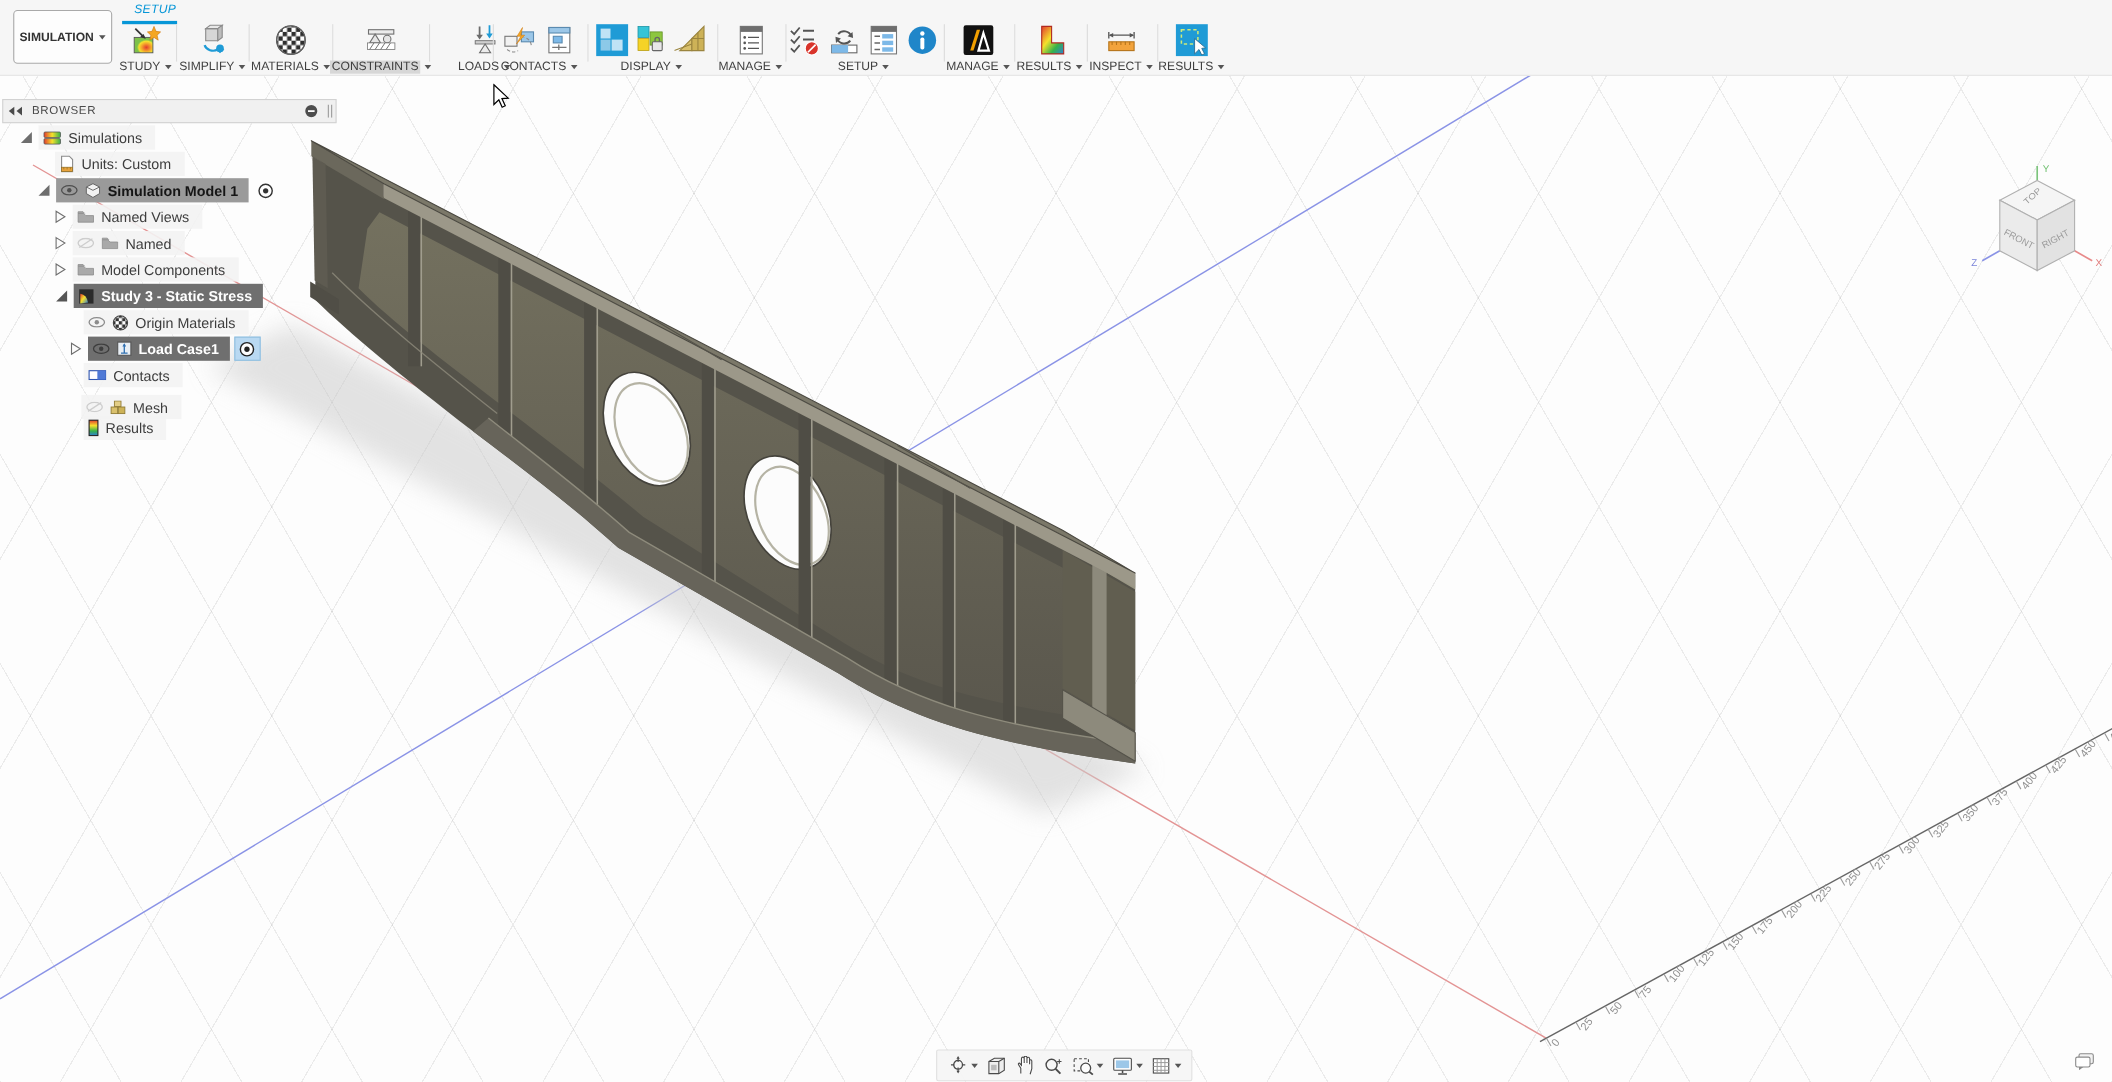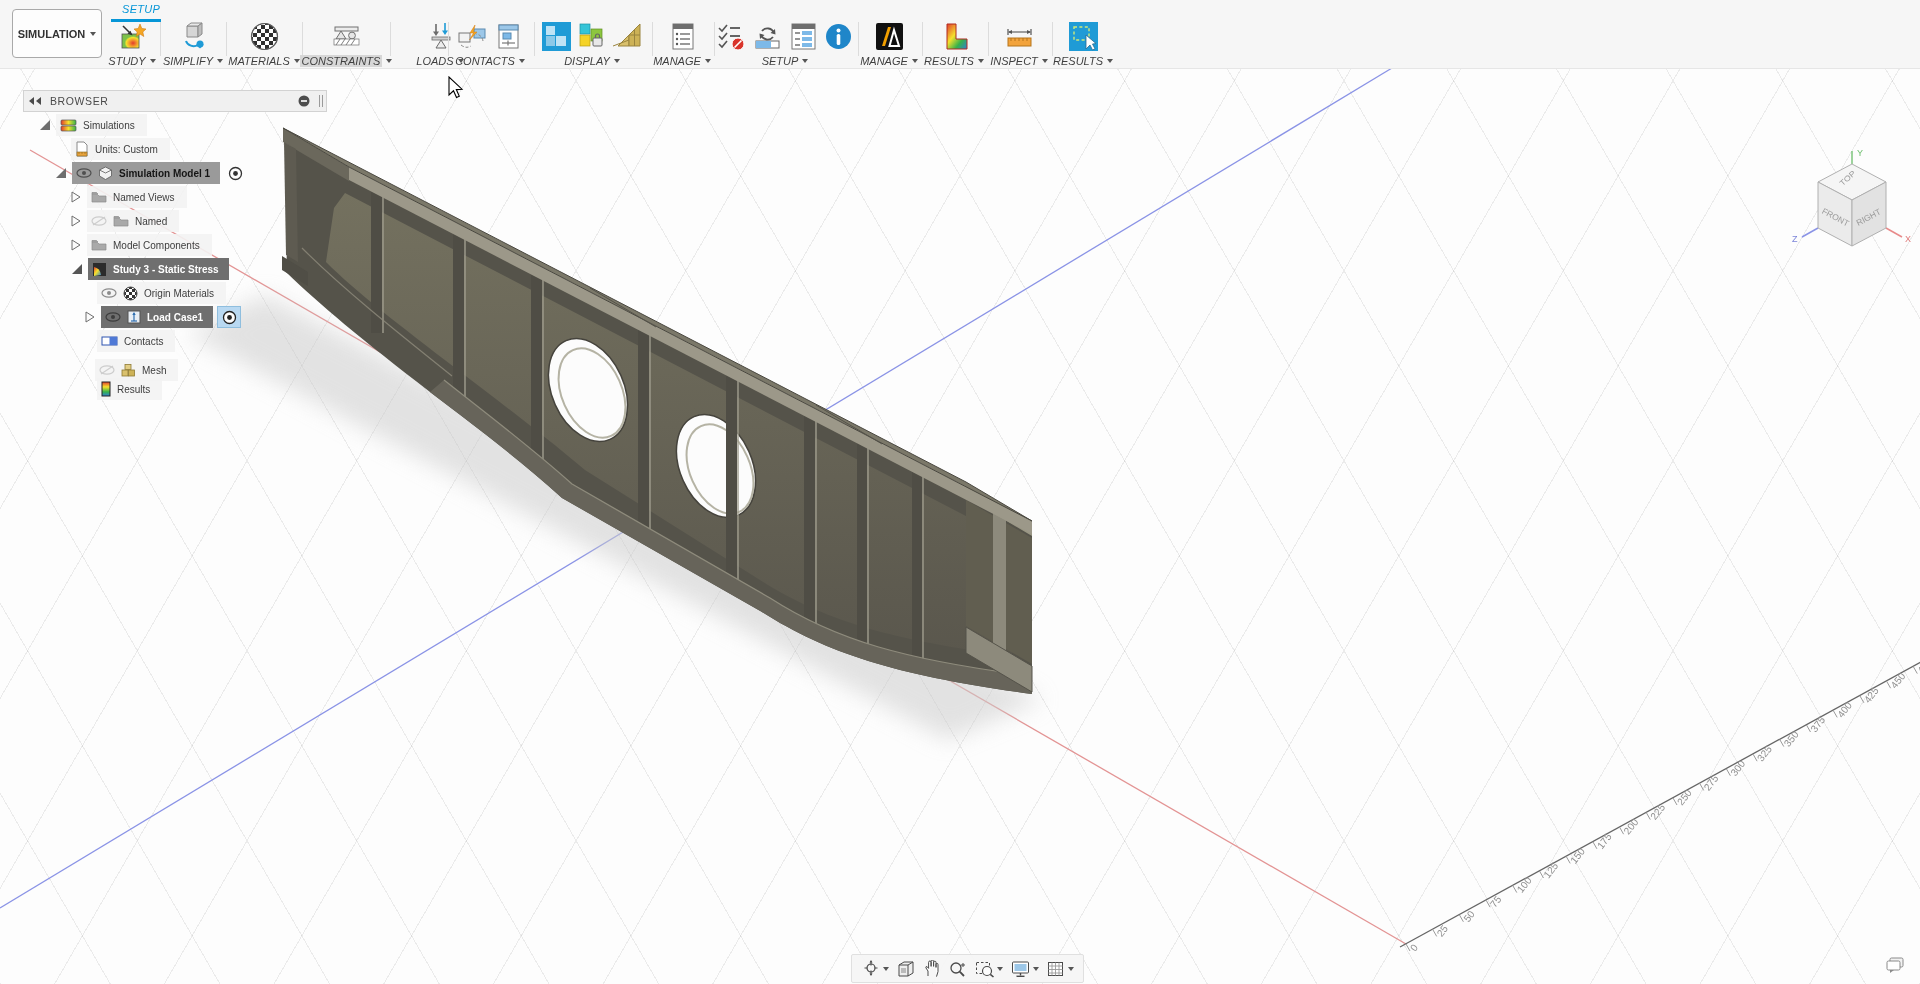--- a/index.html
+++ b/index.html
@@ -22,30 +22,30 @@
   #workspace-btn{position:absolute;left:12px;top:9px;width:88px;height:47px;background:#fdfdfd;
     border:1px solid #a9a9a9;border-radius:4px;display:flex;align-items:center;justify-content:center;
     gap:5px;font-size:11px;font-weight:bold;color:#333;cursor:default;}
   .dd{width:0;height:0;border-left:3.5px solid transparent;border-right:3.5px solid transparent;
     border-top:4px solid #555;display:inline-block;}
   #tab-setup{position:absolute;left:122px;top:3px;font-size:11px;color:#0696d7;letter-spacing:.3px;font-style:italic;}
   #tab-underline{position:absolute;left:111px;top:19px;width:50px;height:3px;background:#0696d7;}
   .tgroup{position:absolute;top:20px;height:48px;text-align:center;}
   .ticons{display:flex;justify-content:center;align-items:center;gap:5px;height:33px;}
   .tlabel{margin-top:2px;font-size:11px;color:#3f3f3f;display:flex;justify-content:center;
-    align-items:center;gap:4px;white-space:nowrap;font-style:italic;}
+    align-items:center;gap:4px;white-space:nowrap;}
   .tlabel.hl span.lab{background:#d7d7d7;padding:0 2px;}
   .tsep{position:absolute;top:22px;width:1px;height:34px;background:#dcdcdc;}
   .ti{display:block;}
 
   
   #browser{position:absolute;left:2px;top:90px;width:304px;z-index:20;}
   #browser-header{height:20px;background:#f0f0f0;border:1px solid #d2d2d2;display:flex;
     align-items:center;font-size:10.5px;color:#4a4a4a;letter-spacing:.6px;position:relative;}
-  .brow{position:absolute;height:22px;display:flex;align-items:center;font-size:10px;color:#3d3d3d;white-space:nowrap;}
+  .brow{position:absolute;height:22px;display:flex;align-items:center;font-size:13px;color:#3d3d3d;white-space:nowrap;}
   .rowbg{background:rgba(243,243,243,.9);display:flex;align-items:center;height:22px;
     padding:0 12px 0 4px;gap:6px;}
   .sel-med{background:#9a9a9a;color:#151515;font-weight:bold;padding:0 10px 0 4px;height:22px;
     display:flex;align-items:center;gap:6px;}
   .sel-dark{background:#6f6f6f;color:#fff;font-weight:bold;padding:0 10px 0 4px;height:22px;
     display:flex;align-items:center;gap:6px;}
   .tri{margin-right:5px;flex:0 0 auto;}
   .radio-box{margin-left:4px;width:22px;height:20px;display:flex;align-items:center;justify-content:center;}
   .radio-box.blue{background:#b9d9f2;border:1px solid #8fbede;}
 
@@ -178,21 +178,21 @@
         <polygon points="966,627 1032,666 1032,692 966,653" fill="#8d8a7c" stroke="#55534a" stroke-width="1"></polygon>
         <polygon points="966,483 1032,522 1032,536 966,497" fill="#999683"></polygon>
 
         <polygon points="349,167 1032,521 1032,534 349,180" fill="#9c9889"></polygon>
         <polygon points="283,128 349,167 1032,521 966,482" fill="#7b7869" stroke="#4a4840" stroke-width="1"></polygon>
         <line x1="590" y1="288" x2="656" y2="327" stroke="#55534a" stroke-width="1"></line>
         <line x1="816" y1="405" x2="882" y2="444" stroke="#55534a" stroke-width="1"></line>
       </g>
     </svg>
 
-    <div id="browser" style="top:22px;margin-left:21px;">
+    <div id="browser" style="top:22px;">
       <div id="browser-header">
         <svg width="16" height="10" style="margin:0 6px 0 4px">
           <polygon points="6,1 6,9 1,5" fill="#4a4a4a"></polygon>
             <polygon points="13,1 13,9 8,5" fill="#4a4a4a"></polygon>
         </svg>
         <span>BROWSER</span>
         <svg width="12" height="12" style="position:absolute;right:16px;top:4px">
           <circle cx="6" cy="6" r="5.5" fill="#4d4d4d"></circle>
             <rect x="3" y="5.2" width="6" height="1.6" fill="#fff"></rect>
         </svg>

